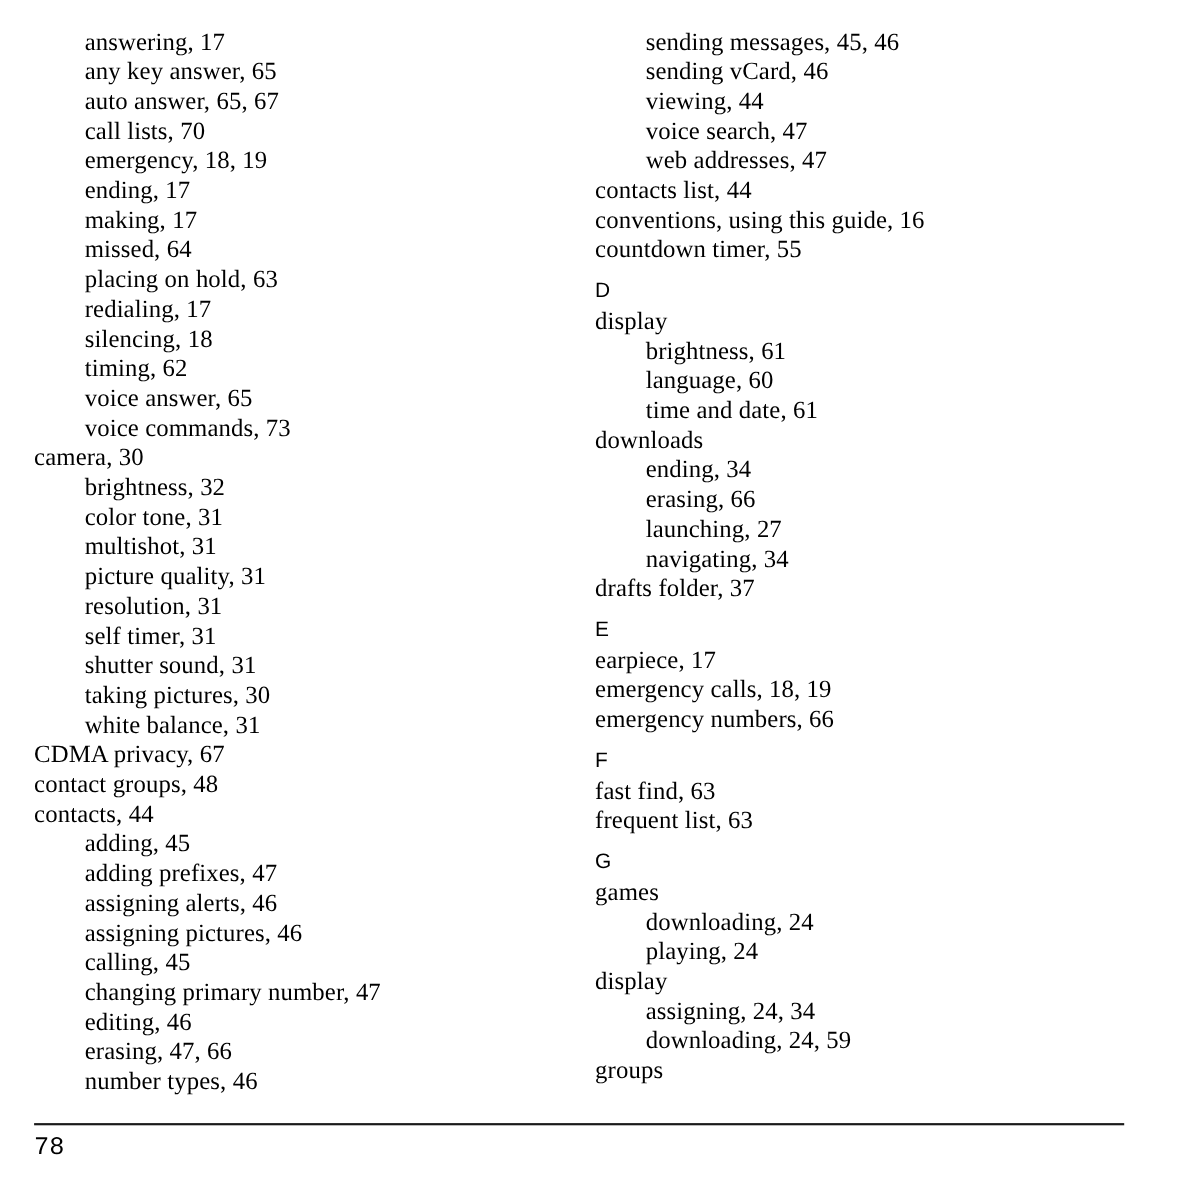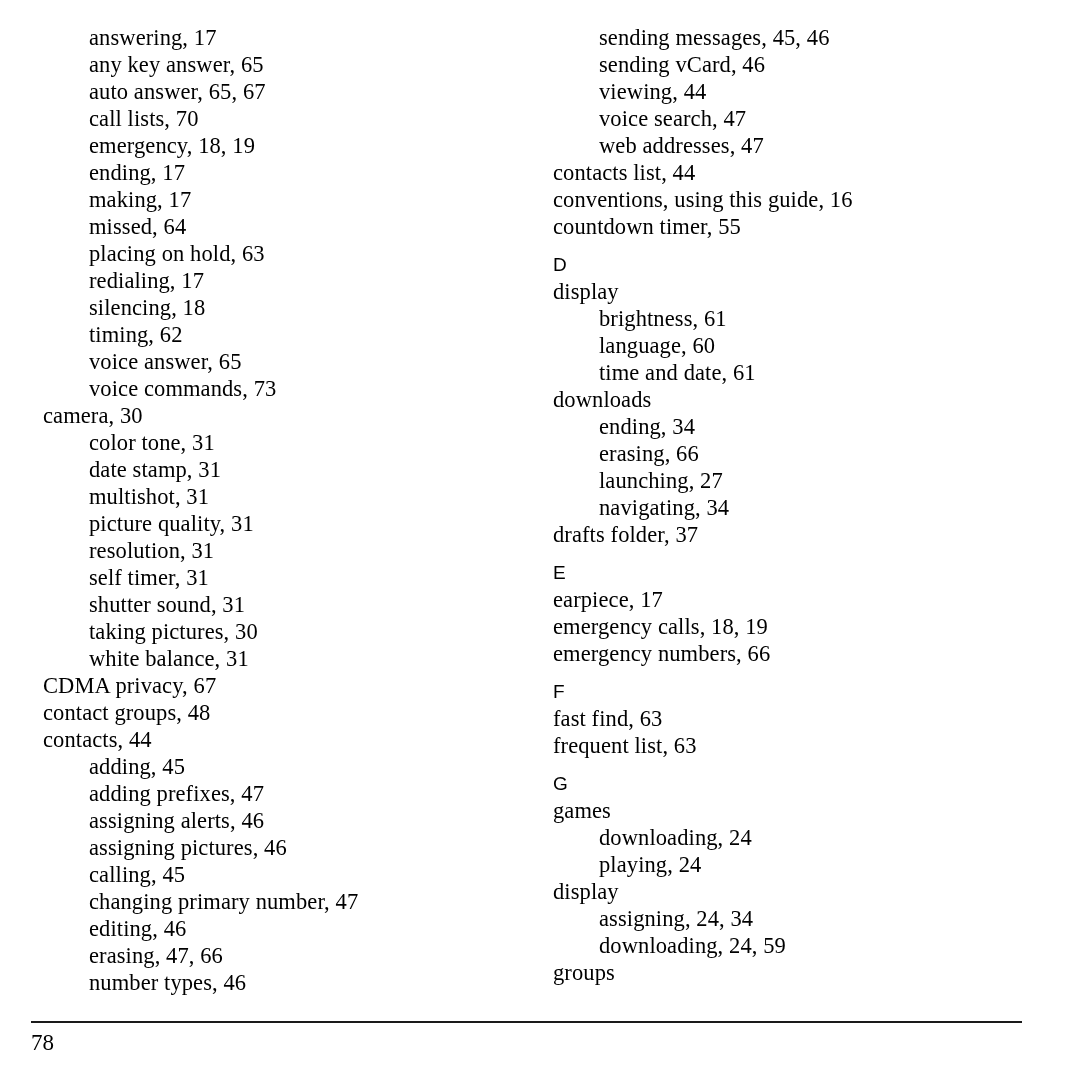--- a/index.html
+++ b/index.html
@@ -19,21 +19,20 @@
     color: #000000;
   }
 
   
   .index-columns {
     position: absolute;
     top: 24px;
     left: 0;
     width: 876px;
     height: 980px;
-    margin-left: 12px;
   }
 
   .index-column {
     position: absolute;
     top: 0;
     width: 500px;
   }
 
   .index-column.left  { left: 31px; }
   .index-column.right { left: 541px; }
@@ -68,21 +67,21 @@
     top: 1021px;
     width: 991px;
     height: 0;
     border-top: 2.5px solid #1a1a1a;
   }
 
   .page-number {
     position: absolute;
     left: 31px;
     top: 1029px;
-    font-family: Liberation Serif, serif;
+    font-family: Liberation Mono, monospace;
     font-size: 23px;
     line-height: 28px;
     color: #000000;
   }
 </style>
 </head>
 <body>
 
 <div class="page">
 
@@ -96,22 +95,22 @@
         <div class="entry level-1">ending, 17</div>
         <div class="entry level-1">making, 17</div>
         <div class="entry level-1">missed, 64</div>
         <div class="entry level-1">placing on hold, 63</div>
         <div class="entry level-1">redialing, 17</div>
         <div class="entry level-1">silencing, 18</div>
         <div class="entry level-1">timing, 62</div>
         <div class="entry level-1">voice answer, 65</div>
         <div class="entry level-1">voice commands, 73</div>
         <div class="entry level-0">camera, 30</div>
+        <div class="entry level-1">brightness, 32</div>
         <div class="entry level-1">color tone, 31</div>
-        <div class="entry level-1">date stamp, 31</div>
         <div class="entry level-1">multishot, 31</div>
         <div class="entry level-1">picture quality, 31</div>
         <div class="entry level-1">resolution, 31</div>
         <div class="entry level-1">self timer, 31</div>
         <div class="entry level-1">shutter sound, 31</div>
         <div class="entry level-1">taking pictures, 30</div>
         <div class="entry level-1">white balance, 31</div>
         <div class="entry level-0">CDMA privacy, 67</div>
         <div class="entry level-0">contact groups, 48</div>
         <div class="entry level-0">contacts, 44</div>

